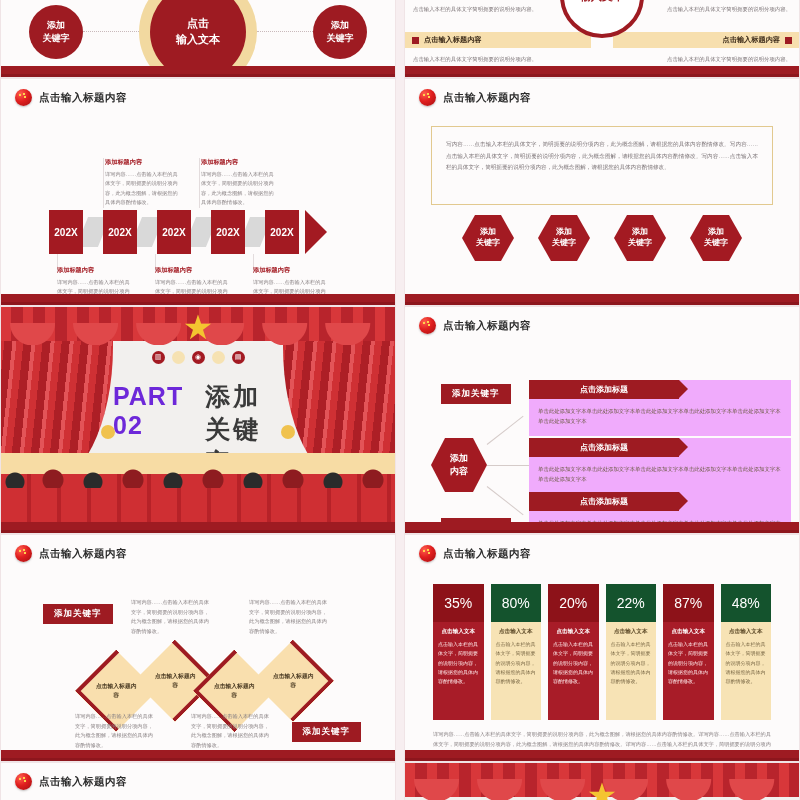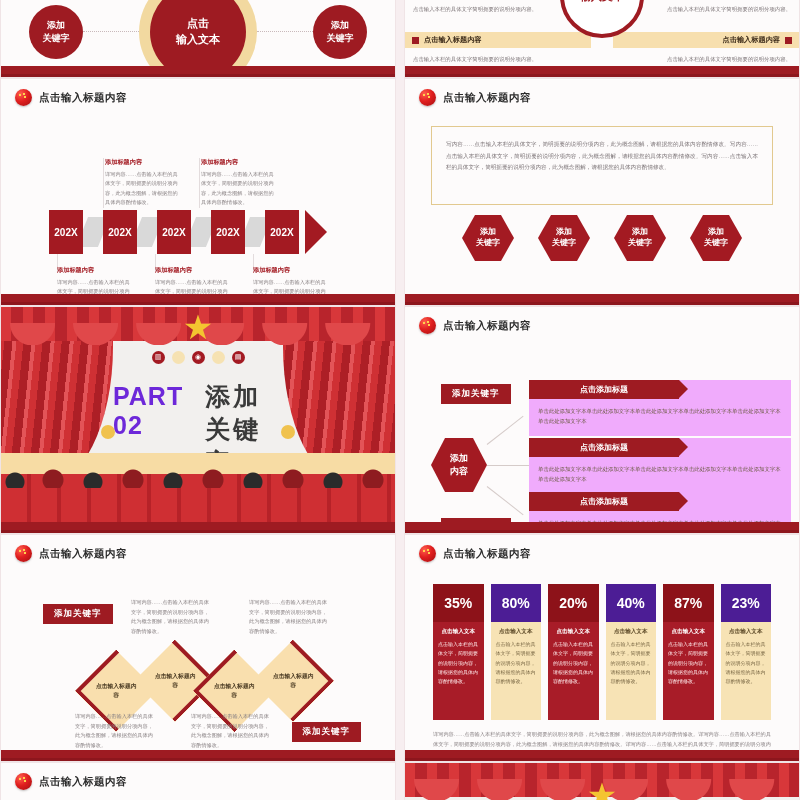--- a/index.html
+++ b/index.html
@@ -173,28 +173,28 @@
   .dia .txt{transform:rotate(-45deg);font-size:5.8px;font-weight:bold;color:#4a3a22;
     text-align:center;line-height:1.5;width:46px;}
   .dia.c-tr{box-shadow:inset -4px 4px 0 0 #9e1b22;}
   .dia.c-bl{box-shadow:inset 4px -4px 0 0 #9e1b22;}
   .dia-cap{position:absolute;width:82px;font-size:5.2px;color:#8a8385;line-height:1.85;}
 
   
   .pc-row{display:flex;gap:7px;padding:22px 28px 0;}
   .pc{flex:1;display:flex;flex-direction:column;}
   .pc-top{height:38px;display:flex;align-items:center;justify-content:center;
-    font-size:14px;font-weight:bold;color:#fff;}
+    font-size:14px;font-weight:normal;color:#fff;}
   .pc-bot{padding:6px 5px 10px;height:98px;}
   .pc-bot h5{font-size:5.6px;font-weight:bold;text-align:center;margin-bottom:4px;}
   .pc-bot p{font-size:5px;line-height:1.85;}
   .pc.dark .pc-top{background:#8d1219;}
   .pc.dark .pc-bot{background:#a81c28;color:#ffe9ea;}
   .pc.dark .pc-bot h5{color:#fff;}
-  .pc.light .pc-top{background:#4c1d95;}
+  .pc.light .pc-top{background:#14532d;}
   .pc.light .pc-bot{background:#f7e3b5;color:#7a6845;}
   .pc.light .pc-bot h5{color:#5d4a28;}
   .pc-foot{font-size:5.2px;color:#8a8385;line-height:2;padding:9px 28px 0;text-align:justify;}
 
   
   .clip-slide{position:relative;overflow:hidden;background:#fdfbfb;border:1px solid #f0e4e6;border-bottom:none;}
 </style>
 </head>
 <body>
 
@@ -450,35 +450,35 @@
         </div>
       </div>
       <div class="pc dark">
         <div class="pc-top">20%</div>
         <div class="pc-bot">
           <h5>点击输入文本</h5>
           <p>点击输入本栏的具体文字，简明扼要的说明分项内容，请根据您的具体内容酌情修改。</p>
         </div>
       </div>
       <div class="pc light">
-        <div class="pc-top">40%</div>
+        <div class="pc-top">22%</div>
         <div class="pc-bot">
           <h5>点击输入文本</h5>
           <p>点击输入本栏的具体文字，简明扼要的说明分项内容，请根据您的具体内容酌情修改。</p>
         </div>
       </div>
       <div class="pc dark">
         <div class="pc-top">87%</div>
         <div class="pc-bot">
           <h5>点击输入文本</h5>
           <p>点击输入本栏的具体文字，简明扼要的说明分项内容，请根据您的具体内容酌情修改。</p>
         </div>
       </div>
       <div class="pc light">
-        <div class="pc-top">23%</div>
+        <div class="pc-top">48%</div>
         <div class="pc-bot">
           <h5>点击输入文本</h5>
           <p>点击输入本栏的具体文字，简明扼要的说明分项内容，请根据您的具体内容酌情修改。</p>
         </div>
       </div>
     </div>
     <div class="pc-foot">详写内容……点击输入本栏的具体文字，简明扼要的说明分项内容，此为概念图解，请根据您的具体内容酌情修改。详写内容……点击输入本栏的具体文字，简明扼要的说明分项内容，此为概念图解，请根据您的具体内容酌情修改。详写内容……点击输入本栏的具体文字，简明扼要的说明分项内容，此为概念图解，请根据您的具体内容酌情修改。</div>
     <div class="footerbar"></div>
   </div>
 

